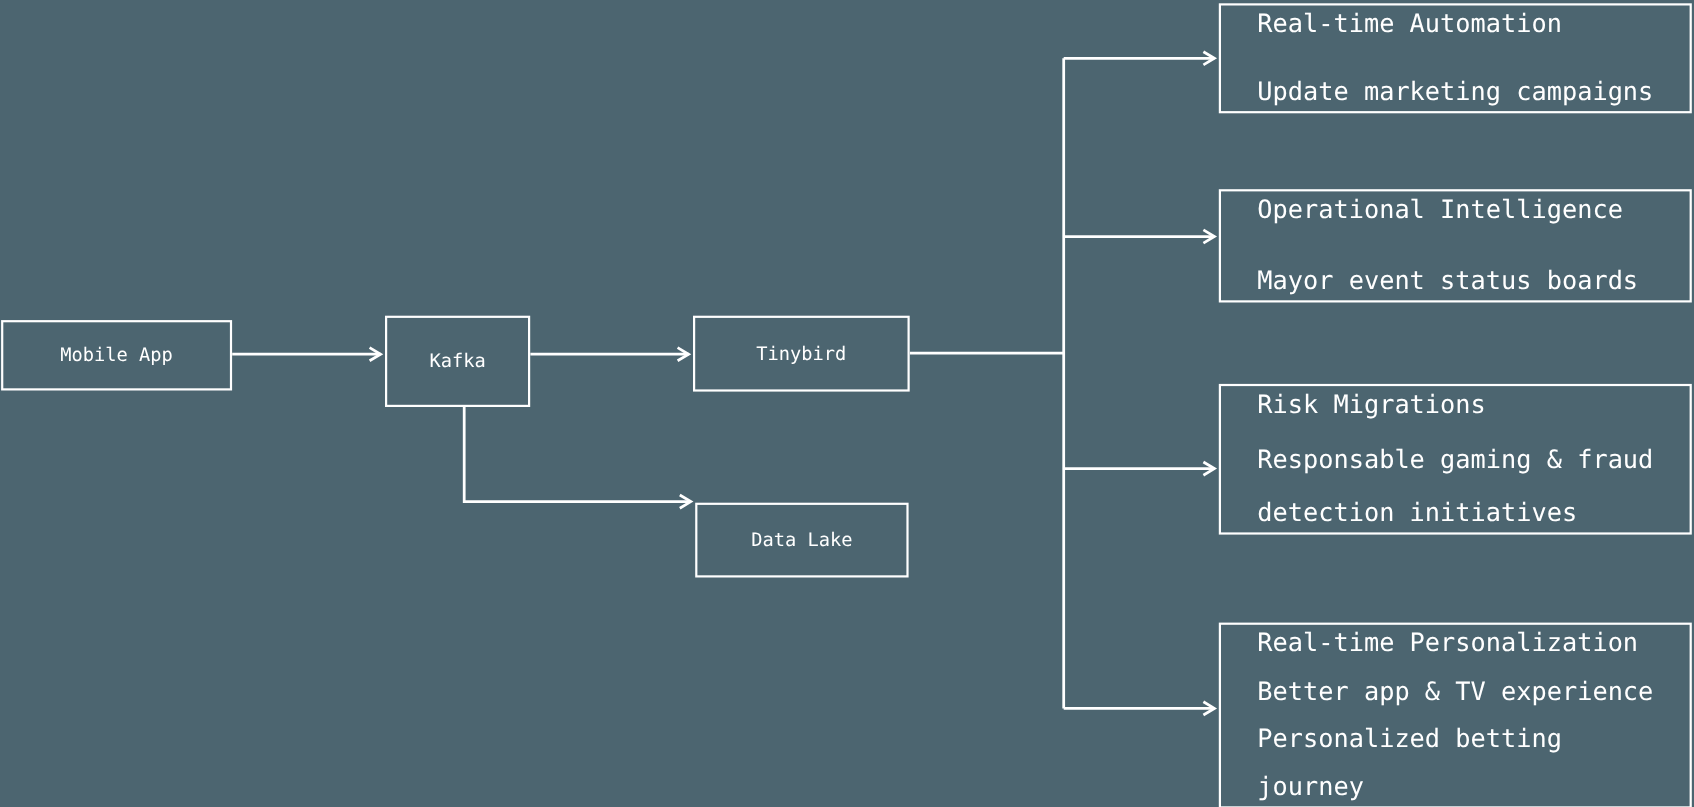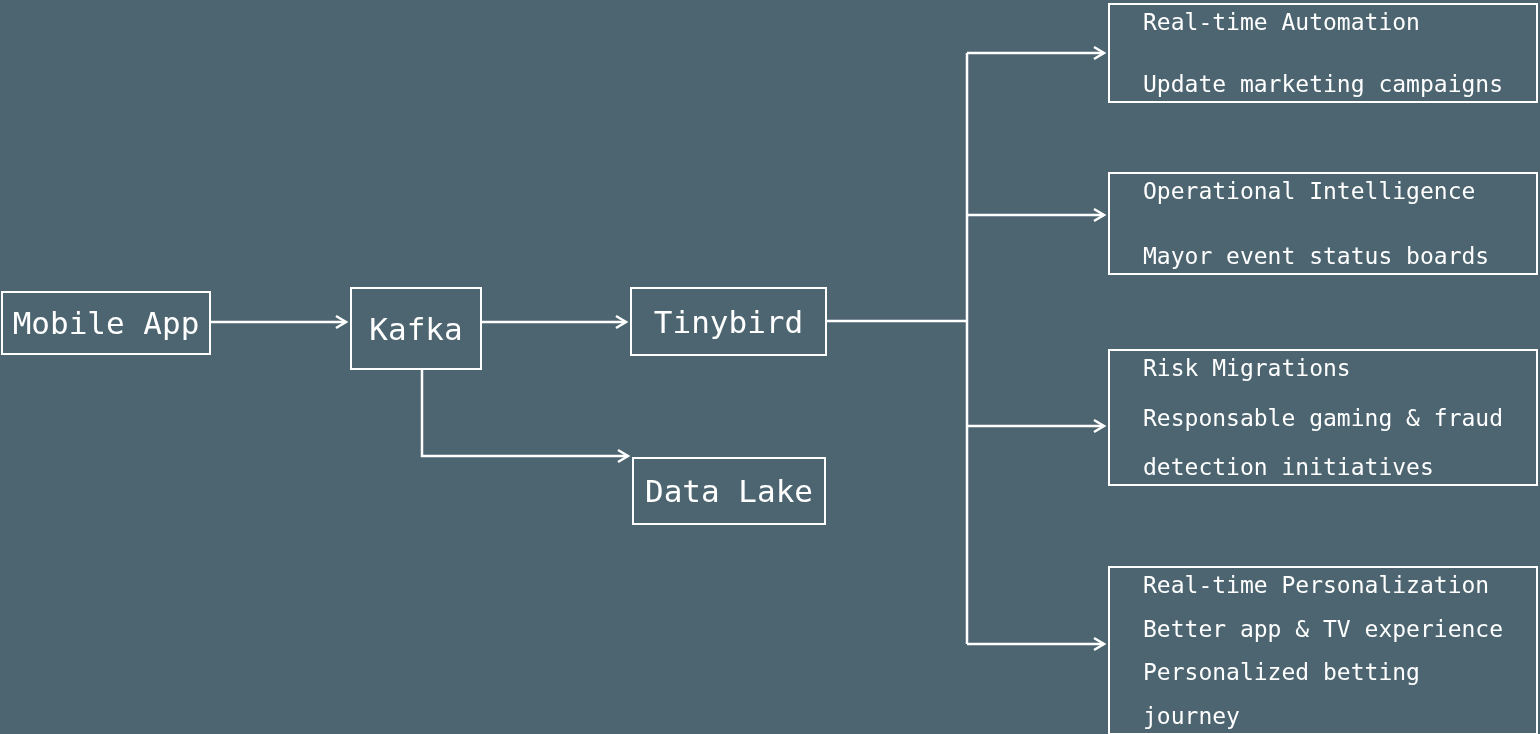--- a/index.html
+++ b/index.html
@@ -26,21 +26,21 @@
     stroke-width: 2.5;
     fill: none;
   }
   .node {
     position: absolute;
     box-sizing: border-box;
     border: 2.5px solid var(--fg);
     display: flex;
     align-items: center;
     justify-content: center;
-    font-size: 31px;
+    font-size: 17px;
     white-space: nowrap;
     background: var(--bg);
   }
   .usecase {
     position: absolute;
     left: 1108px;
     width: 430px;
     box-sizing: border-box;
     border: 2.5px solid var(--fg);
     display: flex;

